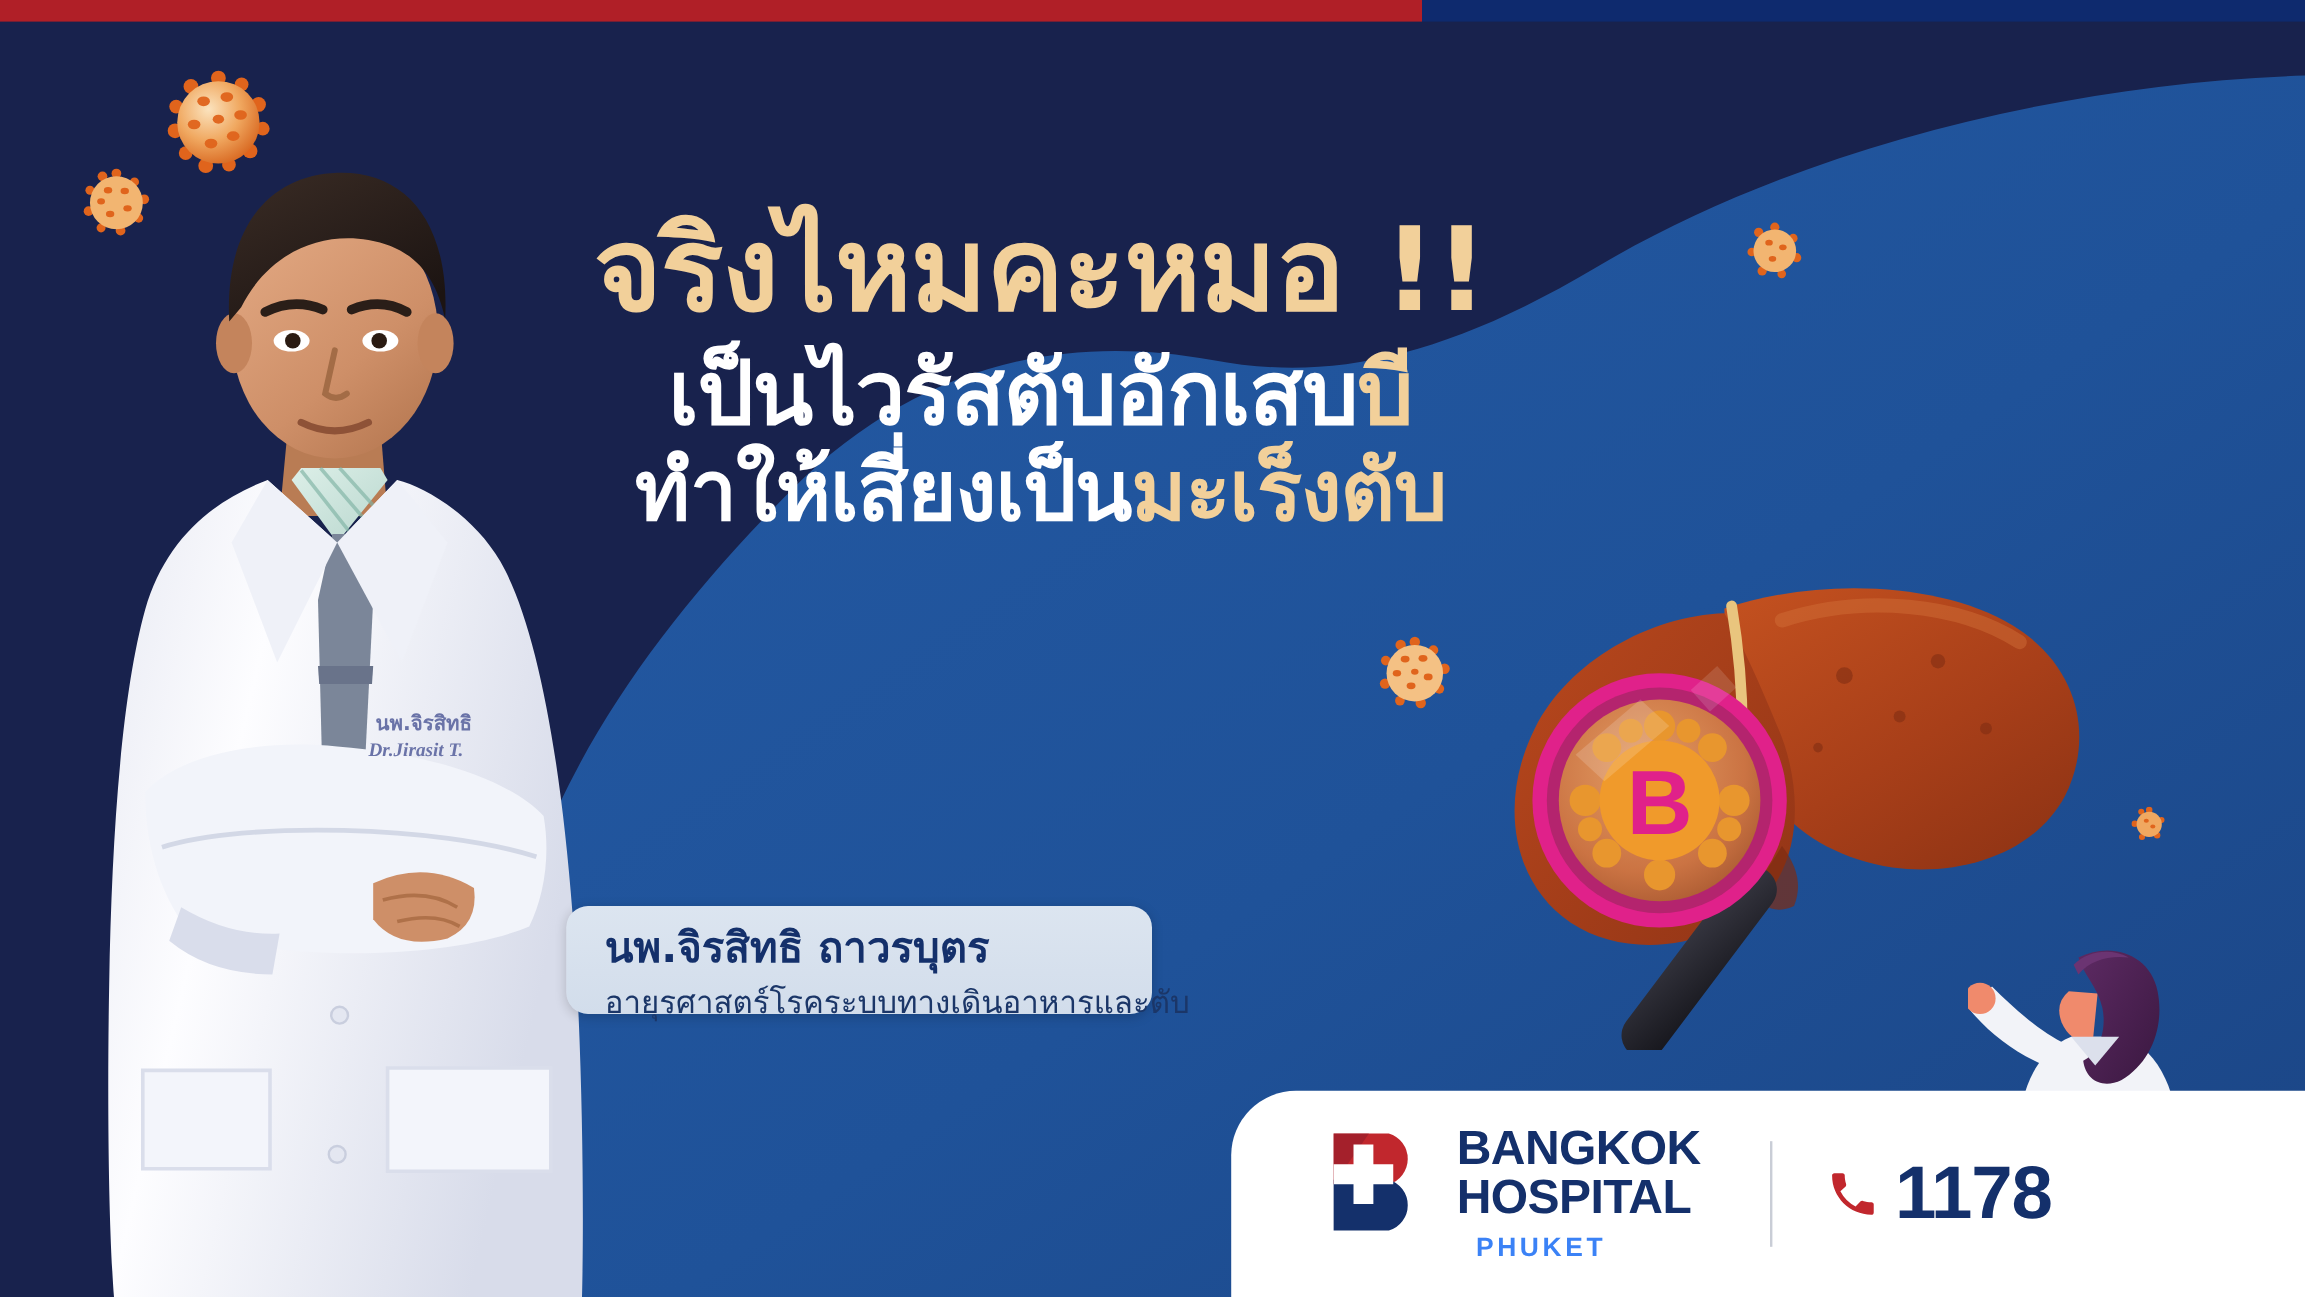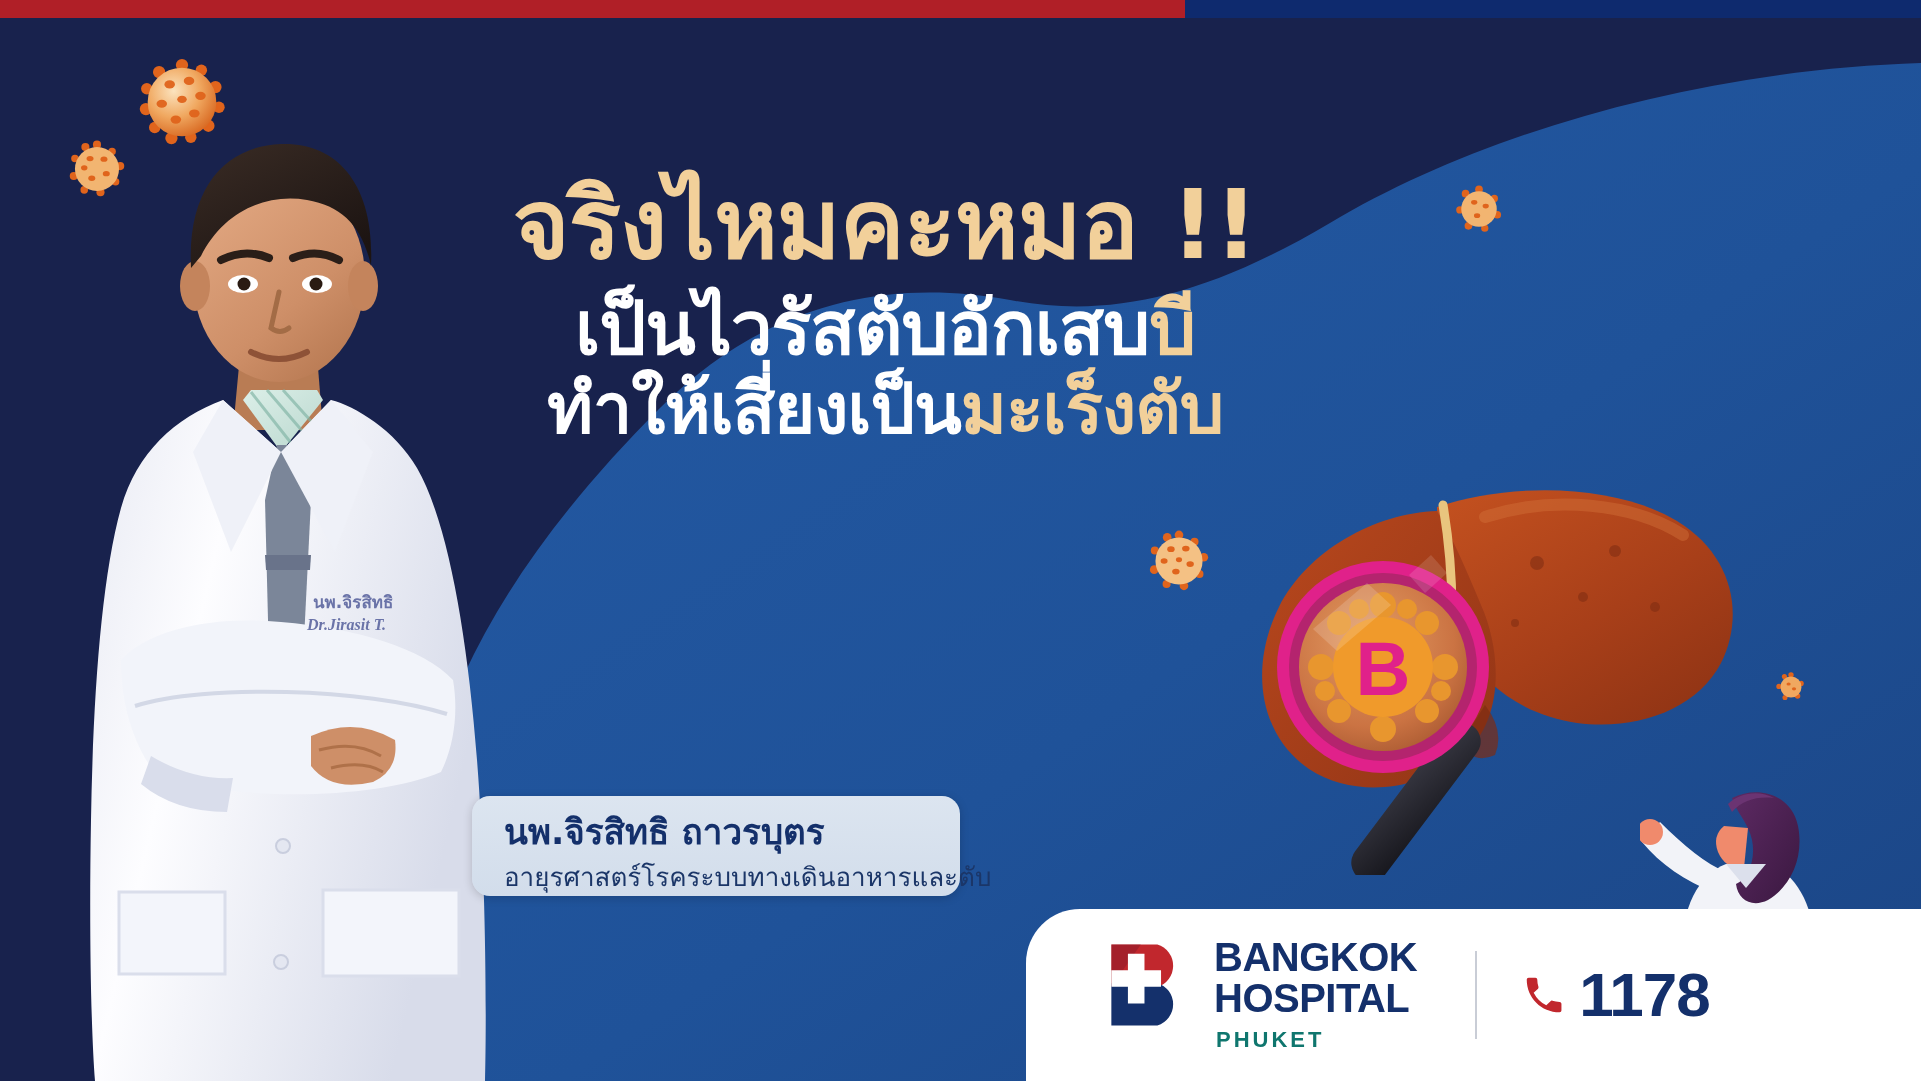--- a/index.html
+++ b/index.html
@@ -60,21 +60,21 @@
     position: absolute;
     left: 55px; top: 100px;
     width: 470px; height: 981px;
     z-index: 12;
   }
   .doctor-photo svg { display: block; width: 100%; height: 100%; }
 
   
   .headlines {
     position: absolute;
-    left: 480px; top: 175px;
+    left: 462px; top: 175px;
     width: 810px;
     z-index: 20;
     text-align: center;
   }
   .hl {
     font-family: "DejaVu Sans", "Liberation Sans", sans-serif;
     font-weight: 700;
     letter-spacing: -1px;
     line-height: 1.04;
     white-space: nowrap;
@@ -92,22 +92,22 @@
   .hl-3 {
     font-size: 70px;
     color: #FFFFFF;
     margin-top: 6px;
   }
   .hl .cream { color: #F2D09A; }
 
   
   .name-card {
     position: absolute;
-    left: 472px; top: 796px;
-    width: 488px; height: 100px;
+    left: 472px; top: 755px;
+    width: 488px; height: 90px;
     background: linear-gradient(180deg, #DCE5F0 0%, #D2DDEB 100%);
     border-radius: 18px;
     z-index: 24;
     box-shadow: 0 2px 10px rgba(0,0,0,.18);
     padding: 16px 0 0 32px;
     box-sizing: border-box;
   }
   .name-card .doc-name {
     font-family: "DejaVu Sans", "Liberation Sans", sans-serif;
     font-size: 35px;
@@ -170,24 +170,24 @@
     font-size: 40px;
     font-weight: 700;
     color: #14306B;
     letter-spacing: -0.5px;
     line-height: 1.02;
   }
   .logo-sub {
     font-family: "Liberation Sans", sans-serif;
     font-size: 22px;
     font-weight: 700;
-    color: #0f766e;
+    color: #3b82f6;
     letter-spacing: 3px;
     margin-top: 8px;
-    margin-left: 2px;
+    margin-left: 16px;
   }
   .logo-divider {
     width: 2px;
     height: 88px;
     background: #C9CDD6;
     margin: 0 44px 0 58px;
     align-self: center;
   }
   .phone-group {
     display: flex;

